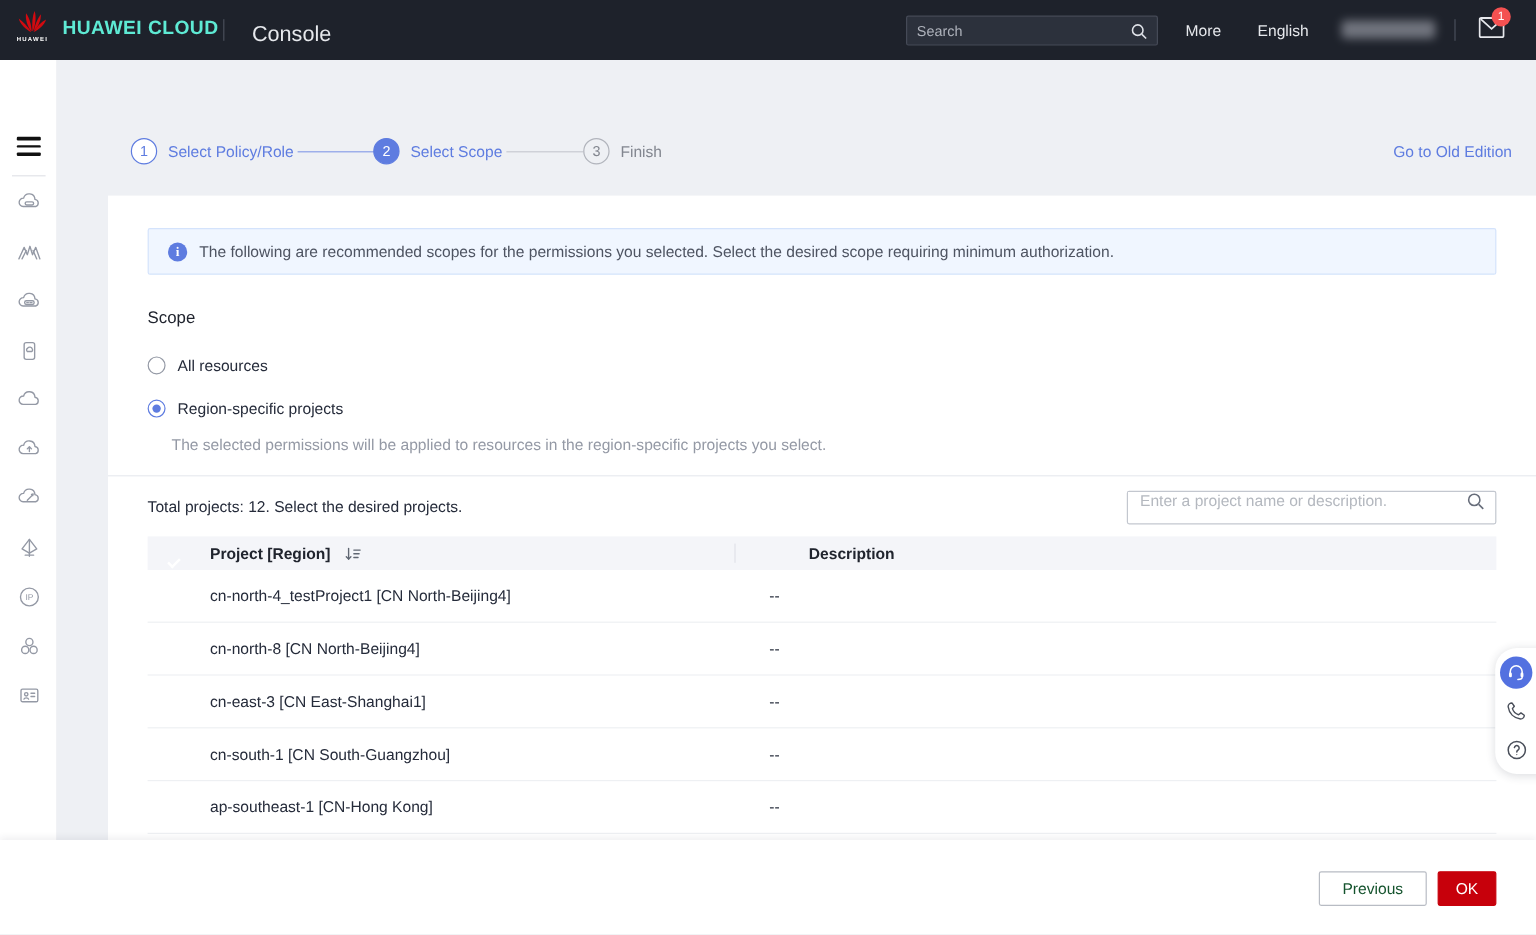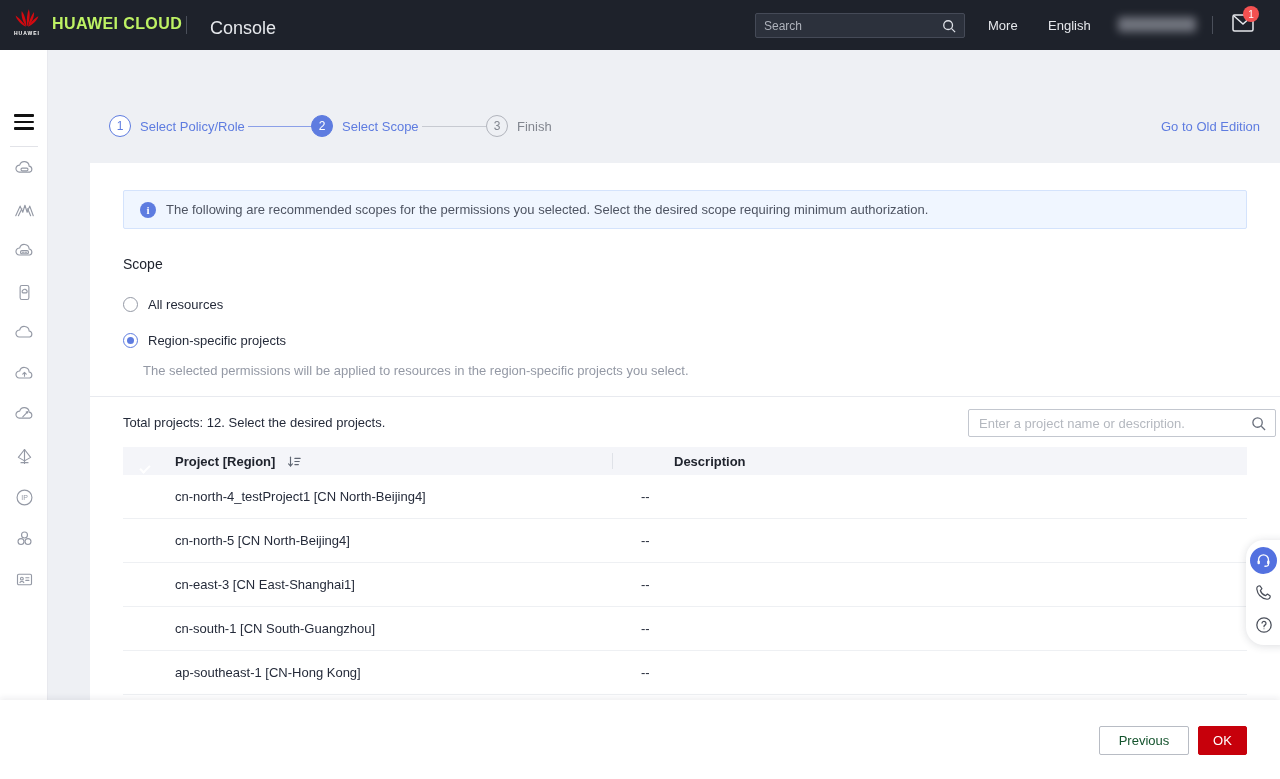--- a/index.html
+++ b/index.html
@@ -5,21 +5,21 @@
   * { margin:0; padding:0; box-sizing:border-box; }
   html,body { background:#dfe1e6; }
   body { font-family:"Liberation Sans", sans-serif; }
   #stage { position:relative; width:1280px; height:779px; background:#eef0f4; overflow:hidden; }
 
   
   .topbar { position:absolute; left:0; top:0; width:1280px; height:50px; background:#1e222b; z-index:30; }
   .logo { position:absolute; left:10px; top:7px; width:34px; height:36px; display:flex; flex-direction:column; align-items:center; }
   .logo .petals { width:28px; height:22px; }
   .logo .logotext { color:#fff; font-size:5px; letter-spacing:1px; font-weight:bold; margin-top:1px; }
-  .brand { position:absolute; left:52px; top:15px; color:#bef264; font-size:16px; font-weight:bold; letter-spacing:.4px; }
+  .brand { position:absolute; left:52px; top:15px; color:#5eead4; font-size:16px; font-weight:bold; letter-spacing:.4px; }
   .top-sep { position:absolute; top:16px; width:1px; height:18px; background:#4a4f5a; }
   .console { position:absolute; left:210px; top:18px; color:#e6e8ec; font-size:18px; cursor:pointer; }
   .top-search { position:absolute; left:755px; top:13px; width:210px; height:25px; background:#2c313c; border:1px solid #454a57; border-radius:2px; display:flex; align-items:center; }
   .top-search input { flex:1; background:transparent; border:none; outline:none; color:#cfd2d8; font-size:12px; padding:0 8px; font-family:"Liberation Sans",sans-serif; }
   .top-search input::placeholder { color:#aeb2bb; }
   .top-search .mag { margin-right:8px; }
   .toplink { position:absolute; top:18px; color:#e6e8ec; font-size:13px; cursor:pointer; }
   .userblur { position:absolute; left:1118px; top:17px; width:78px; height:15px; background:#8d909a; border-radius:3px; filter:blur(4px); opacity:.75; }
   .mailwrap { position:absolute; left:1232px; top:14px; width:24px; height:22px; cursor:pointer; }
   .badge { position:absolute; left:1243px; top:6px; min-width:16px; height:16px; border-radius:8px; background:#f45151; color:#fff; font-size:10px; display:flex; align-items:center; justify-content:center; padding:0 3px; }
@@ -65,21 +65,21 @@
   .radio-row { position:absolute; left:33px; display:flex; align-items:center; cursor:pointer; }
   .radio { width:15px; height:15px; border-radius:50%; border:1px solid #9499a5; background:#fff; margin-right:10px; position:relative; flex:none; }
   .radio.sel { border:1px solid #5e7ce0; }
   .radio.sel::after { content:""; position:absolute; left:3px; top:3px; width:7px; height:7px; border-radius:50%; background:#5e7ce0; }
   .radio-label { font-size:13px; color:#252b3a; }
   .helper { position:absolute; left:53px; top:200px; font-size:13px; color:#9499a5; }
 
   .card-div { position:absolute; left:0; top:233px; width:1190px; height:1px; background:#e8eaef; }
 
   .summary { position:absolute; left:33px; top:252px; font-size:13px; color:#252b3a; }
-  .proj-search { position:absolute; left:849px; top:246px; width:308px; height:28px; border:1px solid #c3c7cf; border-radius:2px; background:#fff; display:flex; align-items:center;margin-left:29px; }
+  .proj-search { position:absolute; left:849px; top:246px; width:308px; height:28px; border:1px solid #c3c7cf; border-radius:2px; background:#fff; display:flex; align-items:flex-start; }
   .proj-search input { flex:1; border:none; outline:none; font-size:13px; color:#333; padding:0 10px; font-family:"Liberation Sans",sans-serif; }
   .proj-search input::placeholder { color:#b4b8bf; }
   .proj-search .mag { margin-right:9px; }
 
   
   .table { position:absolute; left:33px; top:284px; width:1124px; }
   .thead { height:28px; background:#f4f5f9; display:flex; align-items:center; position:relative; }
   .trow { height:44px; display:flex; align-items:center; border-bottom:1px solid #eef0f3; position:relative; }
   .cell-cb { width:21px; margin-left:13px; flex:none; }
   .cb { width:16px; height:16px; border-radius:2px; background:#5e7ce0; position:relative; cursor:pointer; }
@@ -293,21 +293,21 @@
         <span class="cell-desc">Description</span>
       </div>
 
       <div class="trow">
         <span class="cell-cb"><span class="cb"></span></span>
         <span class="cell-proj">cn-north-4_testProject1 [CN North-Beijing4]</span>
         <span class="cell-desc">--</span>
       </div>
       <div class="trow">
         <span class="cell-cb"><span class="cb"></span></span>
-        <span class="cell-proj">cn-north-5 [CN North-Beijing4]</span>
+        <span class="cell-proj">cn-north-8 [CN North-Beijing4]</span>
         <span class="cell-desc">--</span>
       </div>
       <div class="trow">
         <span class="cell-cb"><span class="cb"></span></span>
         <span class="cell-proj">cn-east-3 [CN East-Shanghai1]</span>
         <span class="cell-desc">--</span>
       </div>
       <div class="trow">
         <span class="cell-cb"><span class="cb"></span></span>
         <span class="cell-proj">cn-south-1 [CN South-Guangzhou]</span>

